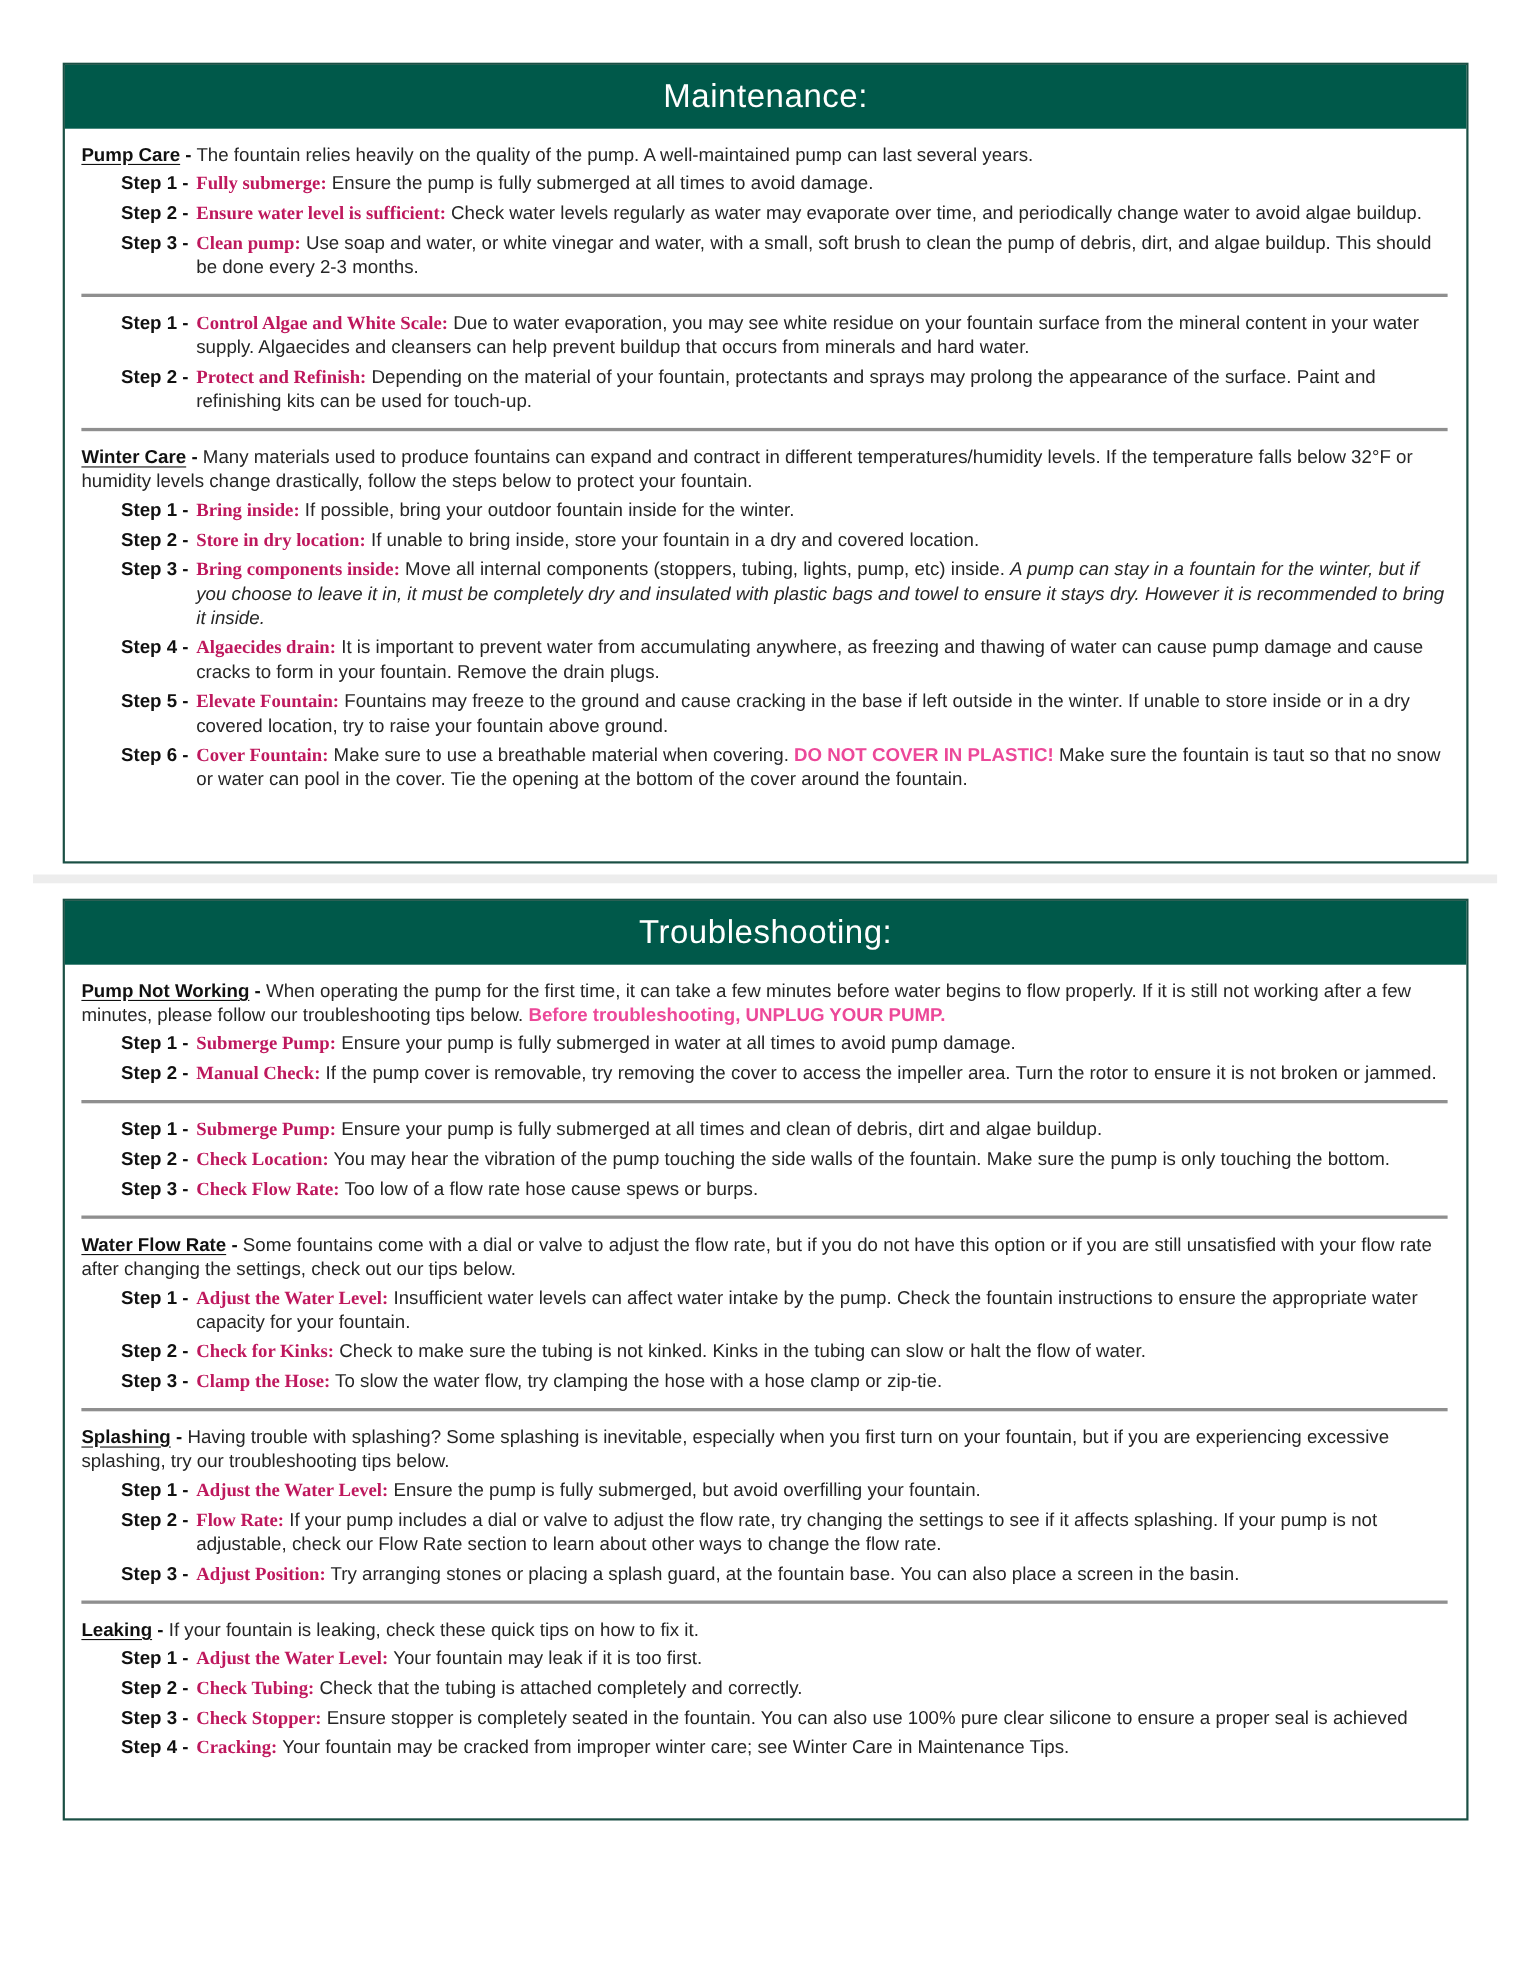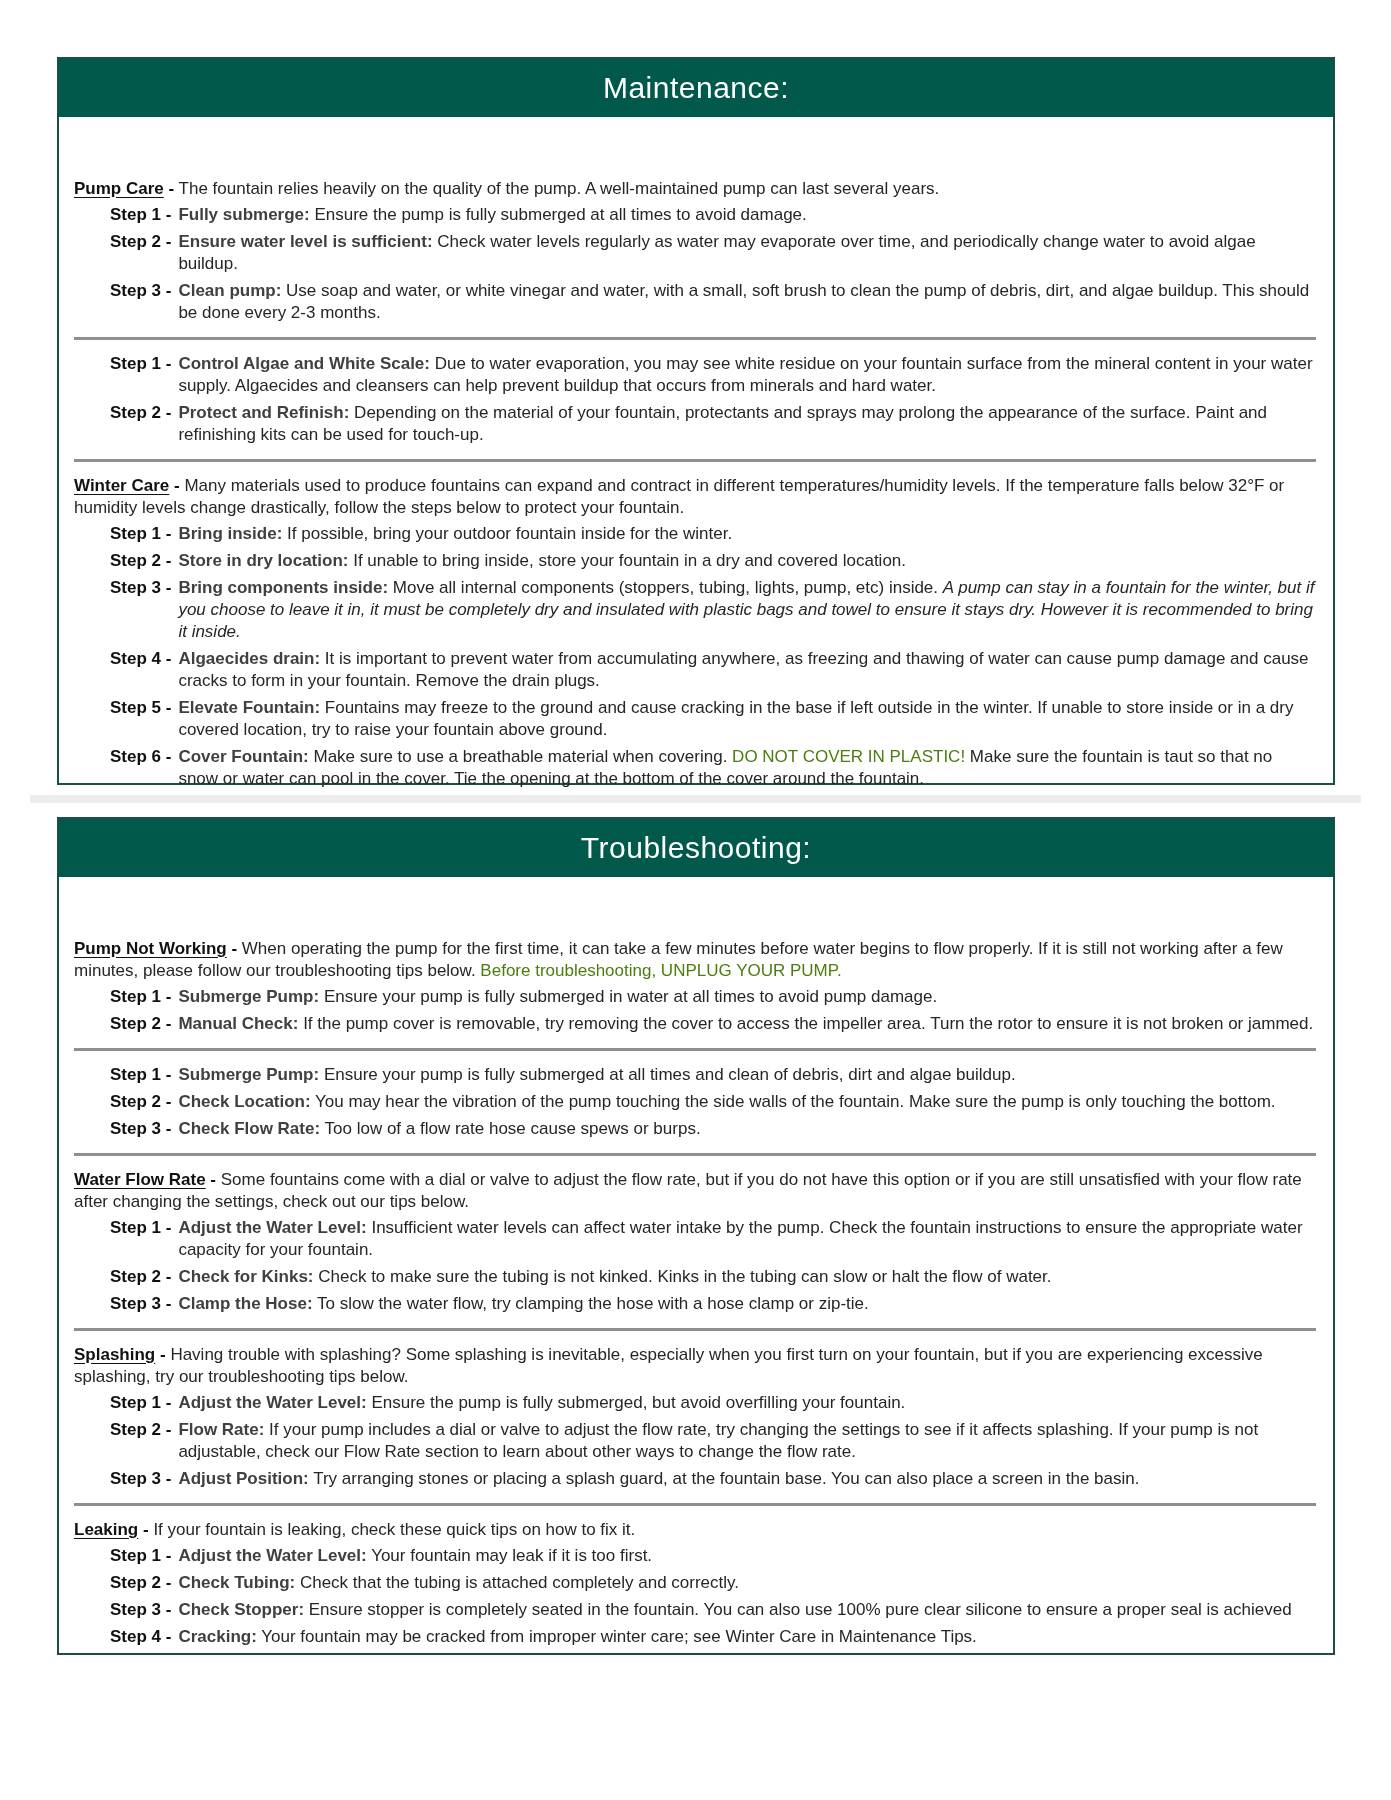--- a/index.html
+++ b/index.html
@@ -3,29 +3,29 @@
 <meta charset="utf-8">
 <style>
   html,body{margin:0;padding:0;background:#fff;}
   .page{position:relative;width:1391px;height:1800px;background:#ffffff;overflow:hidden;
         font-family:"Liberation Sans","DejaVu Sans",sans-serif;color:#262626;}
   .panel{position:absolute;left:57px;width:1278px;border:2px solid #1a4f44;background:#fff;box-sizing:border-box;}
   .panel-1{top:57px;height:728px;}
   .panel-2{top:817px;height:838px;}
   .bar{height:58px;background:#00594a;display:flex;align-items:center;justify-content:center;}
   .bar-title{color:#ffffff;font-size:30px;letter-spacing:0.5px;font-weight:400;}
-  .content{padding:13px 17px 0 15px;font-size:17px;line-height:22px;margin-top:48px;}
+  .content{padding:13px 17px 0 15px;font-size:17px;line-height:22px;}
   .intro{margin:0 0 4px 0;}
   .heading{font-weight:700;color:#111;text-decoration:underline;text-underline-offset:3px;}
   .dash{font-weight:700;color:#111;}
   .steps{margin-left:36px;margin-top:2px;}
   .step{display:grid;grid-template-columns:max-content 1fr;column-gap:7px;margin-bottom:5px;}
   .label{font-weight:700;color:#111;white-space:nowrap;min-width:58px;}
-  .title{font-weight:700;color:#404040;}
-  .seg.b{font-weight:400;color:#4d7c0f;}
+  .title{font-weight:700;color:#be185d;font-family:Liberation Serif, serif;}
+  .seg.b{font-weight:700;color:#ec4899;}
   .seg.i{font-style:italic;}
   .divider{height:3px;background:#8f8f8f;margin:13px 0 13px 0;}
   .strip{position:absolute;left:30px;right:30px;top:795px;height:8px;background:#ededed;}
 </style>
 </head>
 <body>
 
 <div class="page">
 
   <div class="panel panel-1">

